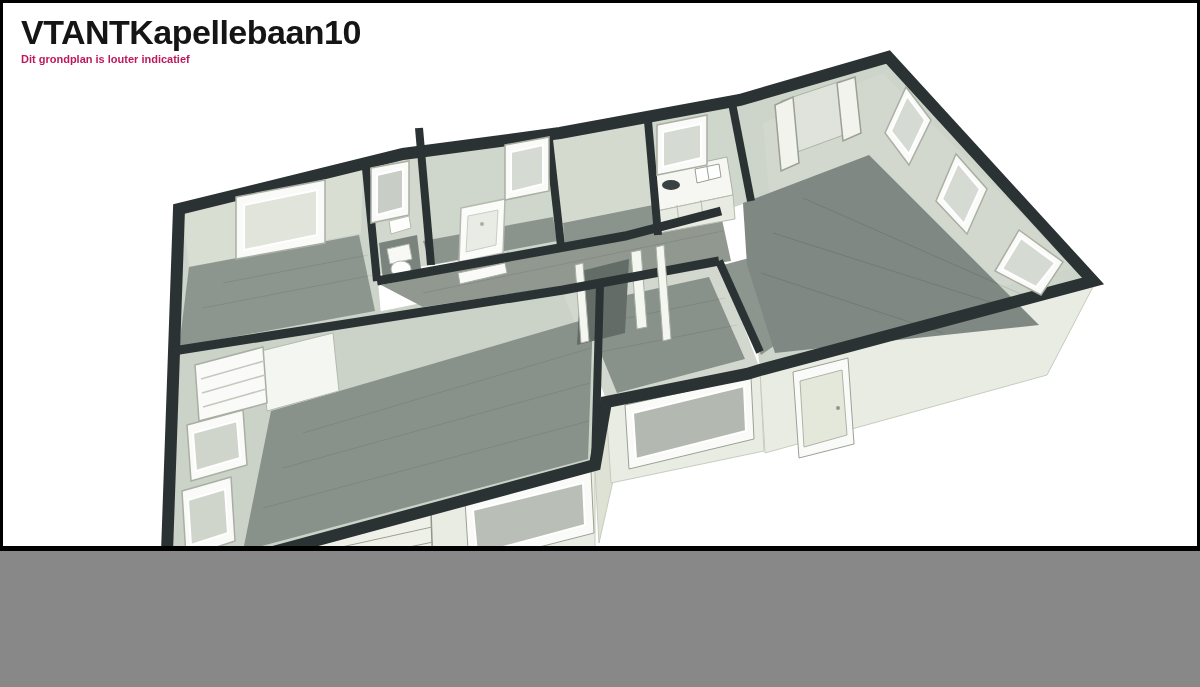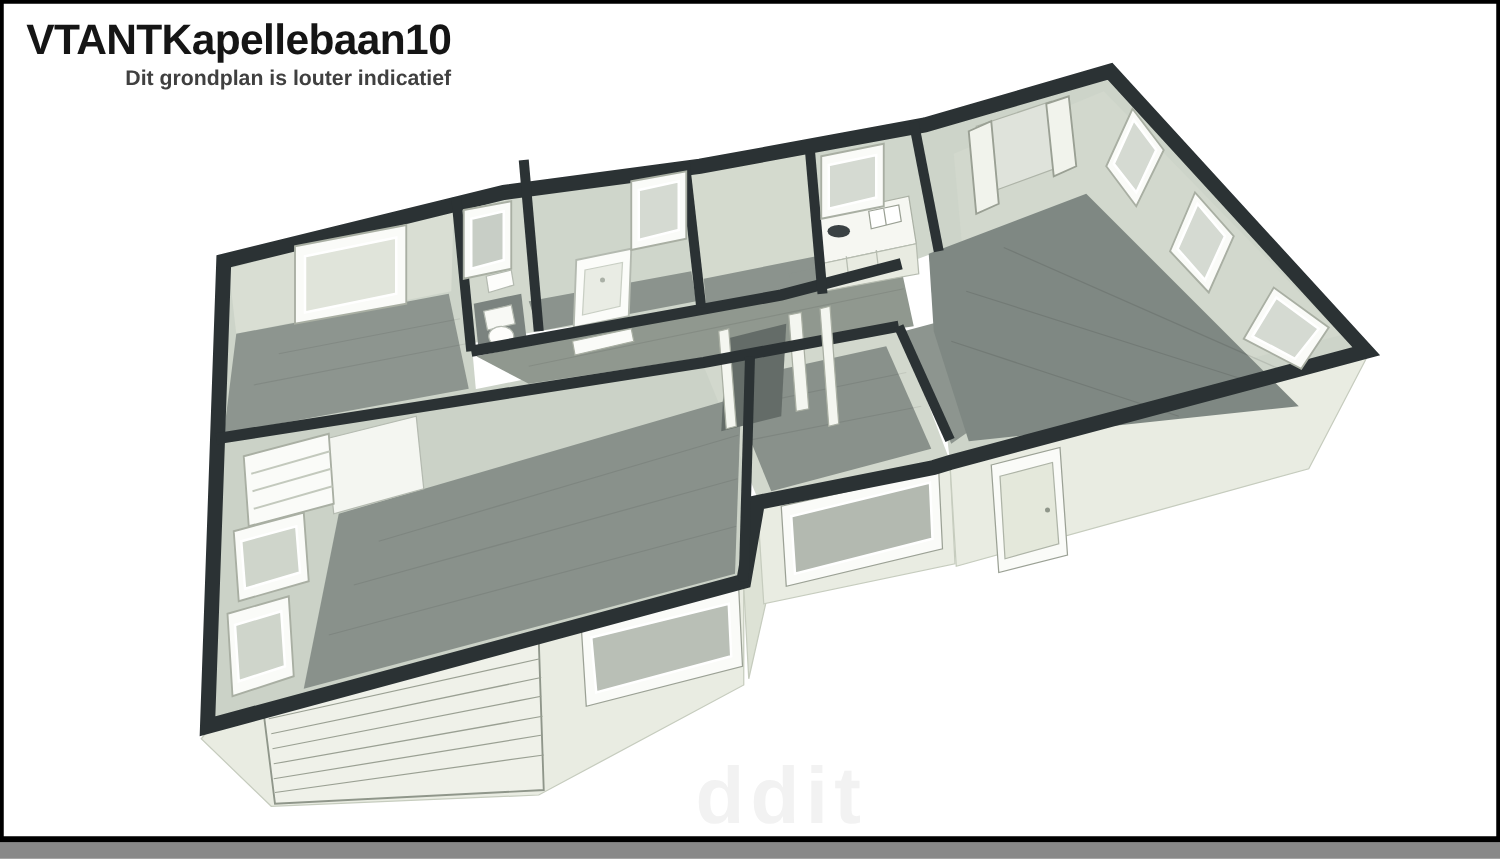--- a/index.html
+++ b/index.html
@@ -1,34 +1,33 @@
 <!DOCTYPE html>
 <html><head>
 <meta charset="utf-8">
 <style>
   html,body{margin:0;padding:0;background:#888;}
   .page{
     position:relative;
-    width:1200px;height:674px;
+    width:1200px;height:551px;
     background:#ffffff;
     border:3px solid #000;
     border-bottom-width:5px;
     box-sizing:border-box;
     overflow:hidden;
     font-family:"Liberation Sans", sans-serif;
-    text-align:right;
   }
   .titleblock{position:absolute;left:18px;top:10px;z-index:3;}
   .titleblock h1{
     margin:0;font-size:34px;line-height:1.15;font-weight:700;
     color:#151515;letter-spacing:-0.5px;
     font-family:"Liberation Sans", sans-serif;
   }
   .titleblock .sub{
-    margin:1px 0 0 0;font-size:17px;font-weight:700;color:#404040;
+    margin:1px 0 0 0;font-size:11px;font-weight:700;color:#be185d;
   }
   svg{position:absolute;left:0;top:0;}
   .watermark-text{
     font-family:"Liberation Sans", sans-serif;
     font-weight:700;font-size:64px;letter-spacing:5px;
     fill:#f2f2f2;
   }
 </style>
 </head>
 <body>

